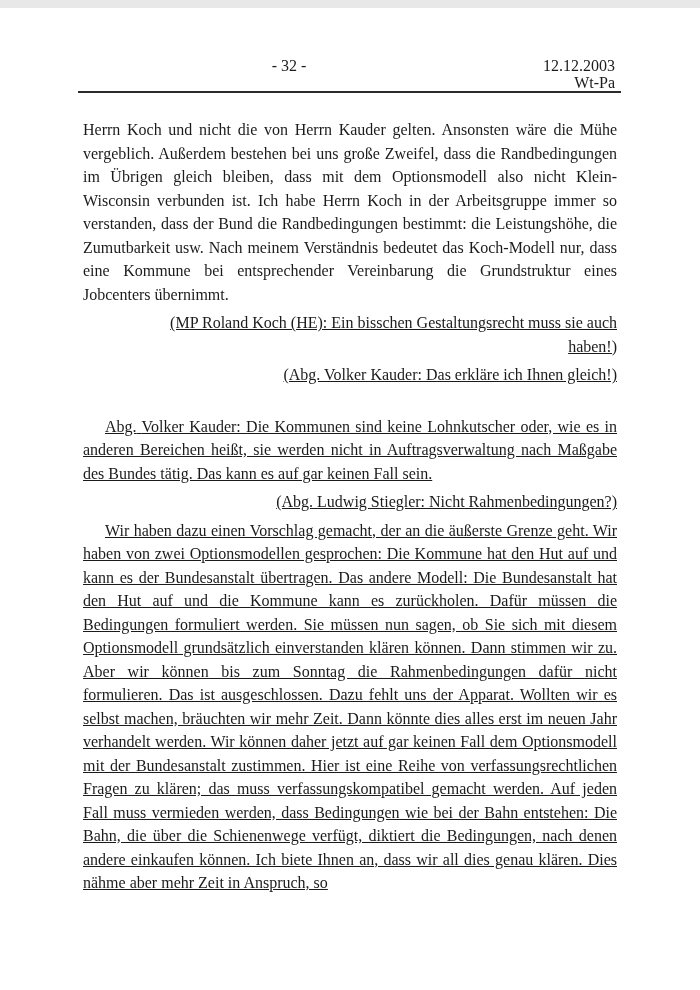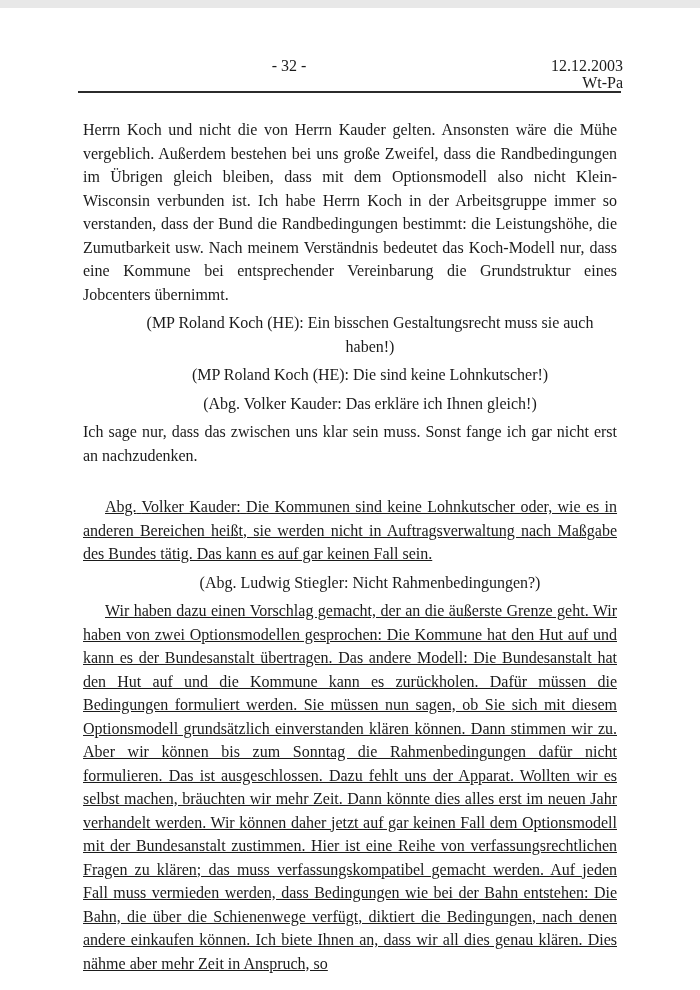--- a/index.html
+++ b/index.html
@@ -22,21 +22,21 @@
   .page-num {
     position: absolute;
     top: 49px;
     left: 289px;
     transform: translateX(-50%);
     white-space: nowrap;
   }
   .header-right {
     position: absolute;
     top: 49px;
-    right: 77px;
+    right: 85px;
     text-align: right;
     line-height: 17px;
   }
   .header-rule {
     position: absolute;
     top: 83px;
     left: 78px;
     right: 79px;
     height: 2px;
     background: #2b2b2b;
@@ -47,23 +47,24 @@
     top: 110px;
     left: 83px;
     width: 534px;
     line-height: 23.5px;
     text-align: justify;
   }
   .body-text p {
     margin: 0 0 5px 0;
   }
   p.interjection {
-    text-align: center;
+    text-align: right;
     padding-left: 40px;
     margin-bottom: 5px;
+    text-decoration: underline;
   }
   p.indent {
     text-indent: 22px;
     text-decoration: underline;
   }
   p.section-gap {
     margin-top: 28px;
   }
   .underline {
     text-decoration: underline;
@@ -83,26 +84,24 @@
 
   <div class="header-rule"></div>
 
   <div class="body-text">
 
     <p>Herrn Koch und nicht die von Herrn Kauder gelten. Ansonsten wäre die Mühe vergeblich. Außerdem bestehen bei uns große Zweifel, dass die Randbedingungen im Übrigen gleich bleiben, dass mit dem Optionsmodell also nicht Klein-Wisconsin verbunden ist. Ich habe Herrn Koch in der Arbeitsgruppe immer so verstanden, dass der Bund die Randbedingungen bestimmt: die Leistungshöhe, die Zumutbarkeit usw. Nach meinem Verständnis bedeutet das Koch-Modell nur, dass eine Kommune bei entsprechender Vereinbarung die Grundstruktur eines Jobcenters übernimmt.</p>
 
     <p class="interjection">(MP Roland Koch (HE): Ein bisschen Gestaltungsrecht muss sie auch haben!)</p>
 
 
-    <p class="interjection">(MP Roland Koch (HE): Die sind keine Lohnkutscher!)</p>
 
 
     <p class="interjection">(Abg. Volker Kauder: Das erkläre ich Ihnen gleich!)</p>
 
-    <p>Ich sage nur, dass das zwischen uns klar sein muss. Sonst fange ich gar nicht erst an nachzudenken.</p>
 
     <p class="indent section-gap"><span>Abg.</span> <span class="underline">Volker Kauder:</span> <span>Die Kommunen sind keine Lohnkutscher oder, wie es in anderen Bereichen heißt, sie werden nicht in Auftragsverwaltung nach Maßgabe des Bundes tätig. Das kann es auf gar keinen Fall sein.</span></p>
 
     <p class="interjection">(Abg. Ludwig Stiegler: Nicht Rahmenbedingungen?)</p>
 
     <p class="indent">Wir haben dazu einen Vorschlag gemacht, der an die äußerste Grenze geht. Wir haben von zwei Optionsmodellen gesprochen: Die Kommune hat den Hut auf und kann es der Bundesanstalt übertragen. Das andere Modell: Die Bundesanstalt hat den Hut auf und die Kommune kann es zurückholen. Dafür müssen die Bedingungen formuliert werden. Sie müssen nun sagen, ob Sie sich mit diesem Optionsmodell grundsätzlich einverstanden klären können. Dann stimmen wir zu. Aber wir können bis zum Sonntag die Rahmenbedingungen dafür nicht formulieren. Das ist ausgeschlossen. Dazu fehlt uns der Apparat. Wollten wir es selbst machen, bräuchten wir mehr Zeit. Dann könnte dies alles erst im neuen Jahr verhandelt werden. Wir können daher jetzt auf gar keinen Fall dem Optionsmodell mit der Bundesanstalt zustimmen. Hier ist eine Reihe von verfassungsrechtlichen Fragen zu klären; das muss verfassungskompatibel gemacht werden. Auf jeden Fall muss vermieden werden, dass Bedingungen wie bei der Bahn entstehen: Die Bahn, die über die Schienenwege verfügt, diktiert die Bedingungen, nach denen andere einkaufen können. Ich biete Ihnen an, dass wir all dies genau klären. Dies nähme aber mehr Zeit in Anspruch, so</p>
 
   </div>
 </div>
 

